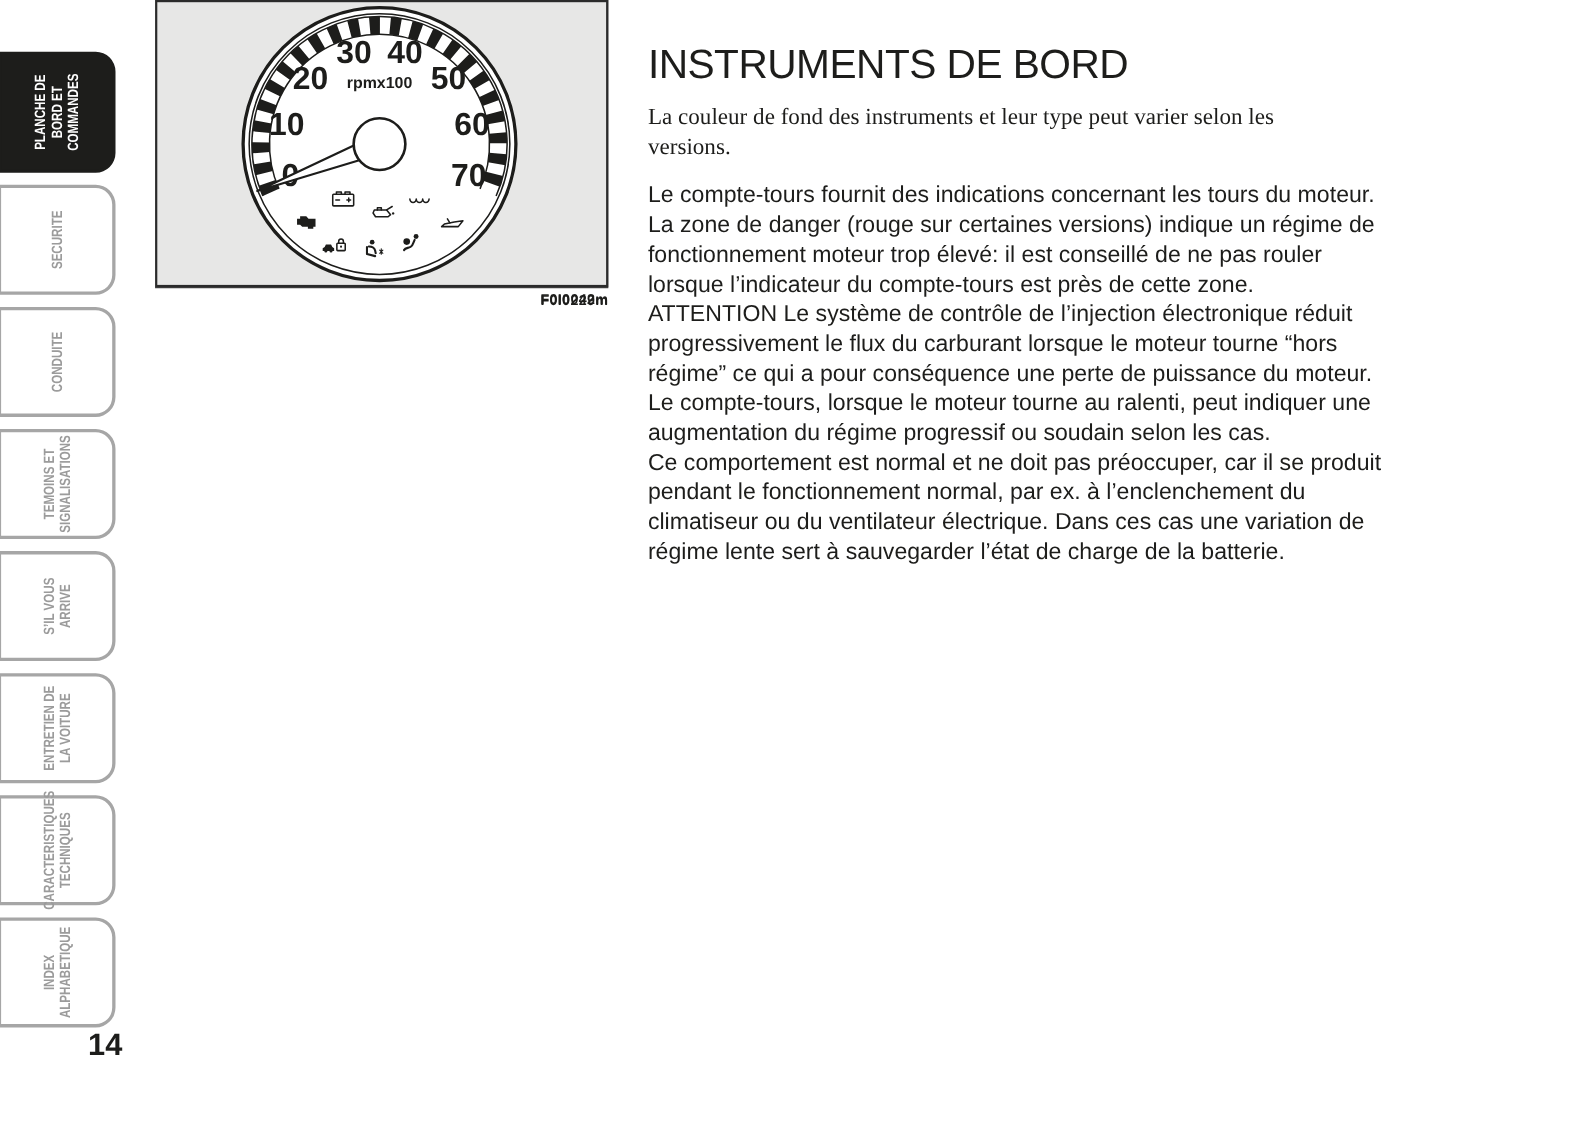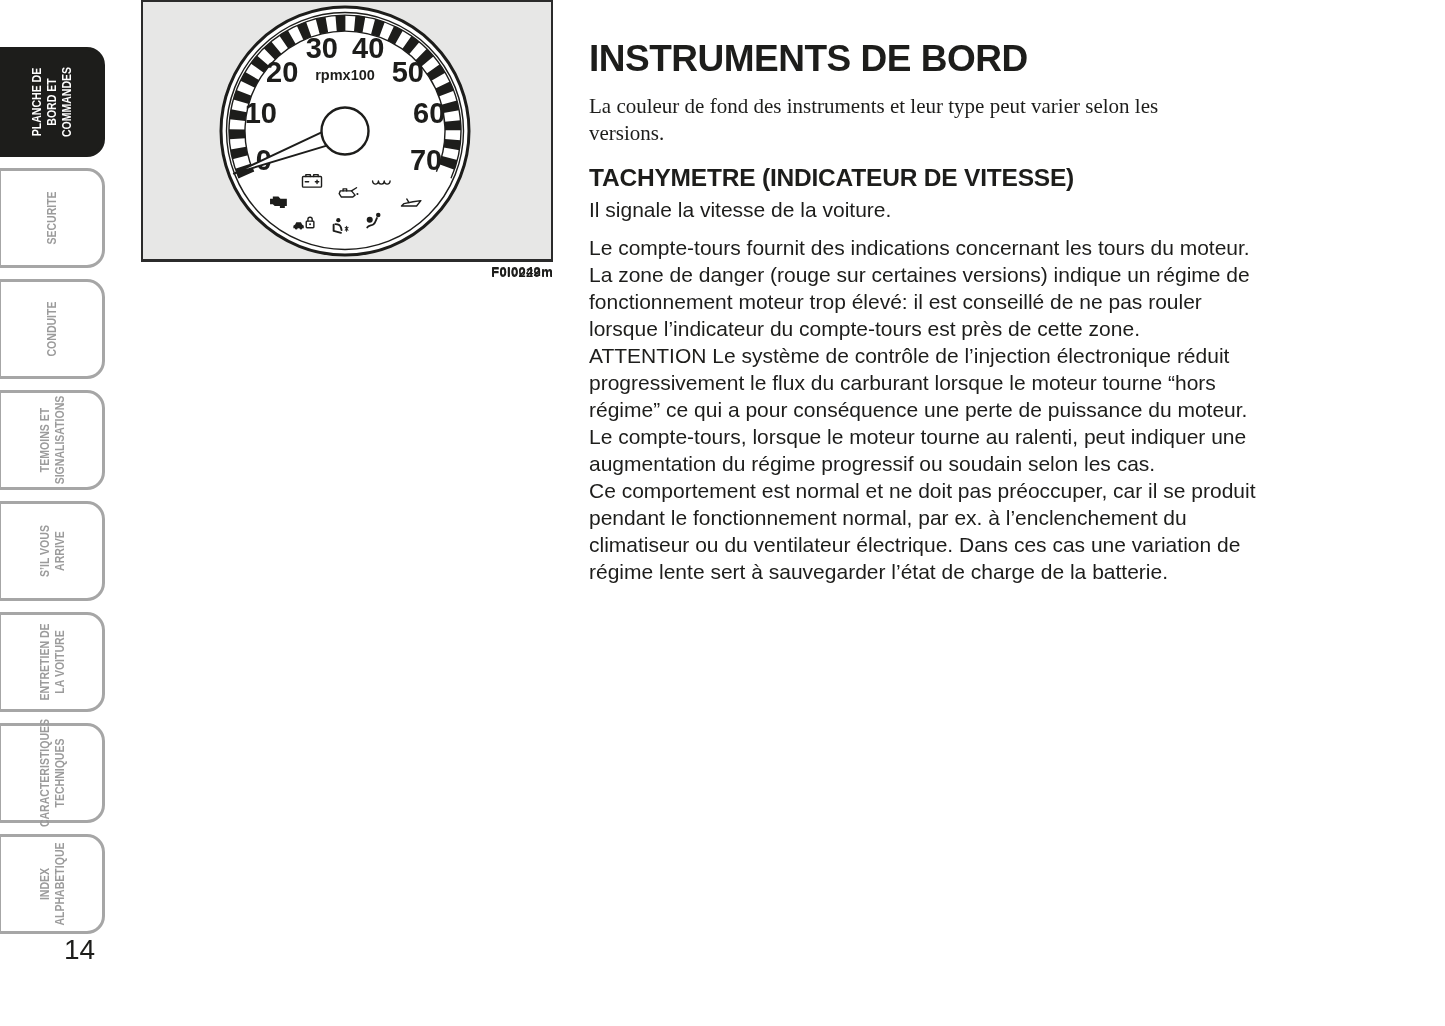--- a/index.html
+++ b/index.html
@@ -9,30 +9,30 @@
   
   .sidebar{position:absolute;left:0;top:47px;display:flex;flex-direction:column;gap:11px;}
   .tab{position:relative;width:105px;height:100px;background:#ffffff;
        border:3px solid #a6a6a6;border-left-width:1px;border-radius:0 18px 18px 0;box-sizing:border-box;}
   .tab.active{height:110px;background:#1d1d1b;border-color:#1d1d1b;}
   .tab-label{position:absolute;left:50%;top:50%;
        transform:translate(-50%,-50%) rotate(-90deg) scale(0.78,1);
        font-weight:bold;font-size:13.5px;line-height:1.12;color:#9b9b9b;
        white-space:pre;text-align:center;}
   .tab.active .tab-label{color:#ffffff;}
-  .page-number{position:absolute;left:64px;top:934px;font-size:28px;font-weight:normal;}
+  .page-number{position:absolute;left:80px;top:934px;font-size:28px;font-weight:bold;}
 
   
   .figure{position:absolute;left:141px;width:412px;}
   .figure-box{background:#e7e7e6;border:2px solid #2b2b2b;box-sizing:border-box;overflow:hidden;}
   .figure-caption{text-align:right;font-size:13px;font-weight:bold;margin-top:3px;letter-spacing:.3px;color:#1d1d1b;}
 
   
   .content{position:absolute;left:589px;top:40px;width:815px;}
-  .content h1{font-size:37px;line-height:1.05;margin:0 0 14px 0;letter-spacing:-.5px;font-weight:bold;}
+  .content h1{font-size:37px;line-height:1.05;margin:0 0 14px 0;letter-spacing:-.5px;font-weight:normal;}
   .content p.intro{font-size:21px;line-height:27px;margin:0 0 17px 0;white-space:pre;font-family:Liberation Serif, serif;}
   .section h2{font-size:24.5px;margin:0 0 4px 0;letter-spacing:-.2px;font-weight:bold;}
   .section p{font-size:21px;line-height:27px;margin:0 0 11px 0;white-space:pre;}
 </style>
 </head>
 <body>
 
 <div class="page">
 
   <div class="sidebar">
@@ -192,24 +192,20 @@
     </div>
     <div class="figure-caption">F0I0042m</div>
   </div>
 
   <div class="content">
     <h1>INSTRUMENTS DE BORD</h1>
     <p class="intro">La couleur de fond des instruments et leur type peut varier selon les
 versions.</p>
     <div id="sections">
         <div class="section">
-          <h2>TACHYMETRE (INDICATEUR DE VITESSE)</h2>
-          <p>Il signale la vitesse de la voiture.</p>
-        </div>
-        <div class="section">
           <p>Le compte-tours fournit des indications concernant les tours du moteur.
 La zone de danger (rouge sur certaines versions) indique un régime de
 fonctionnement moteur trop élevé: il est conseillé de ne pas rouler
 lorsque l’indicateur du compte-tours est près de cette zone.
 ATTENTION Le système de contrôle de l’injection électronique réduit
 progressivement le flux du carburant lorsque le moteur tourne “hors
 régime” ce qui a pour conséquence une perte de puissance du moteur.
 Le compte-tours, lorsque le moteur tourne au ralenti, peut indiquer une
 augmentation du régime progressif ou soudain selon les cas.
 Ce comportement est normal et ne doit pas préoccuper, car il se produit

